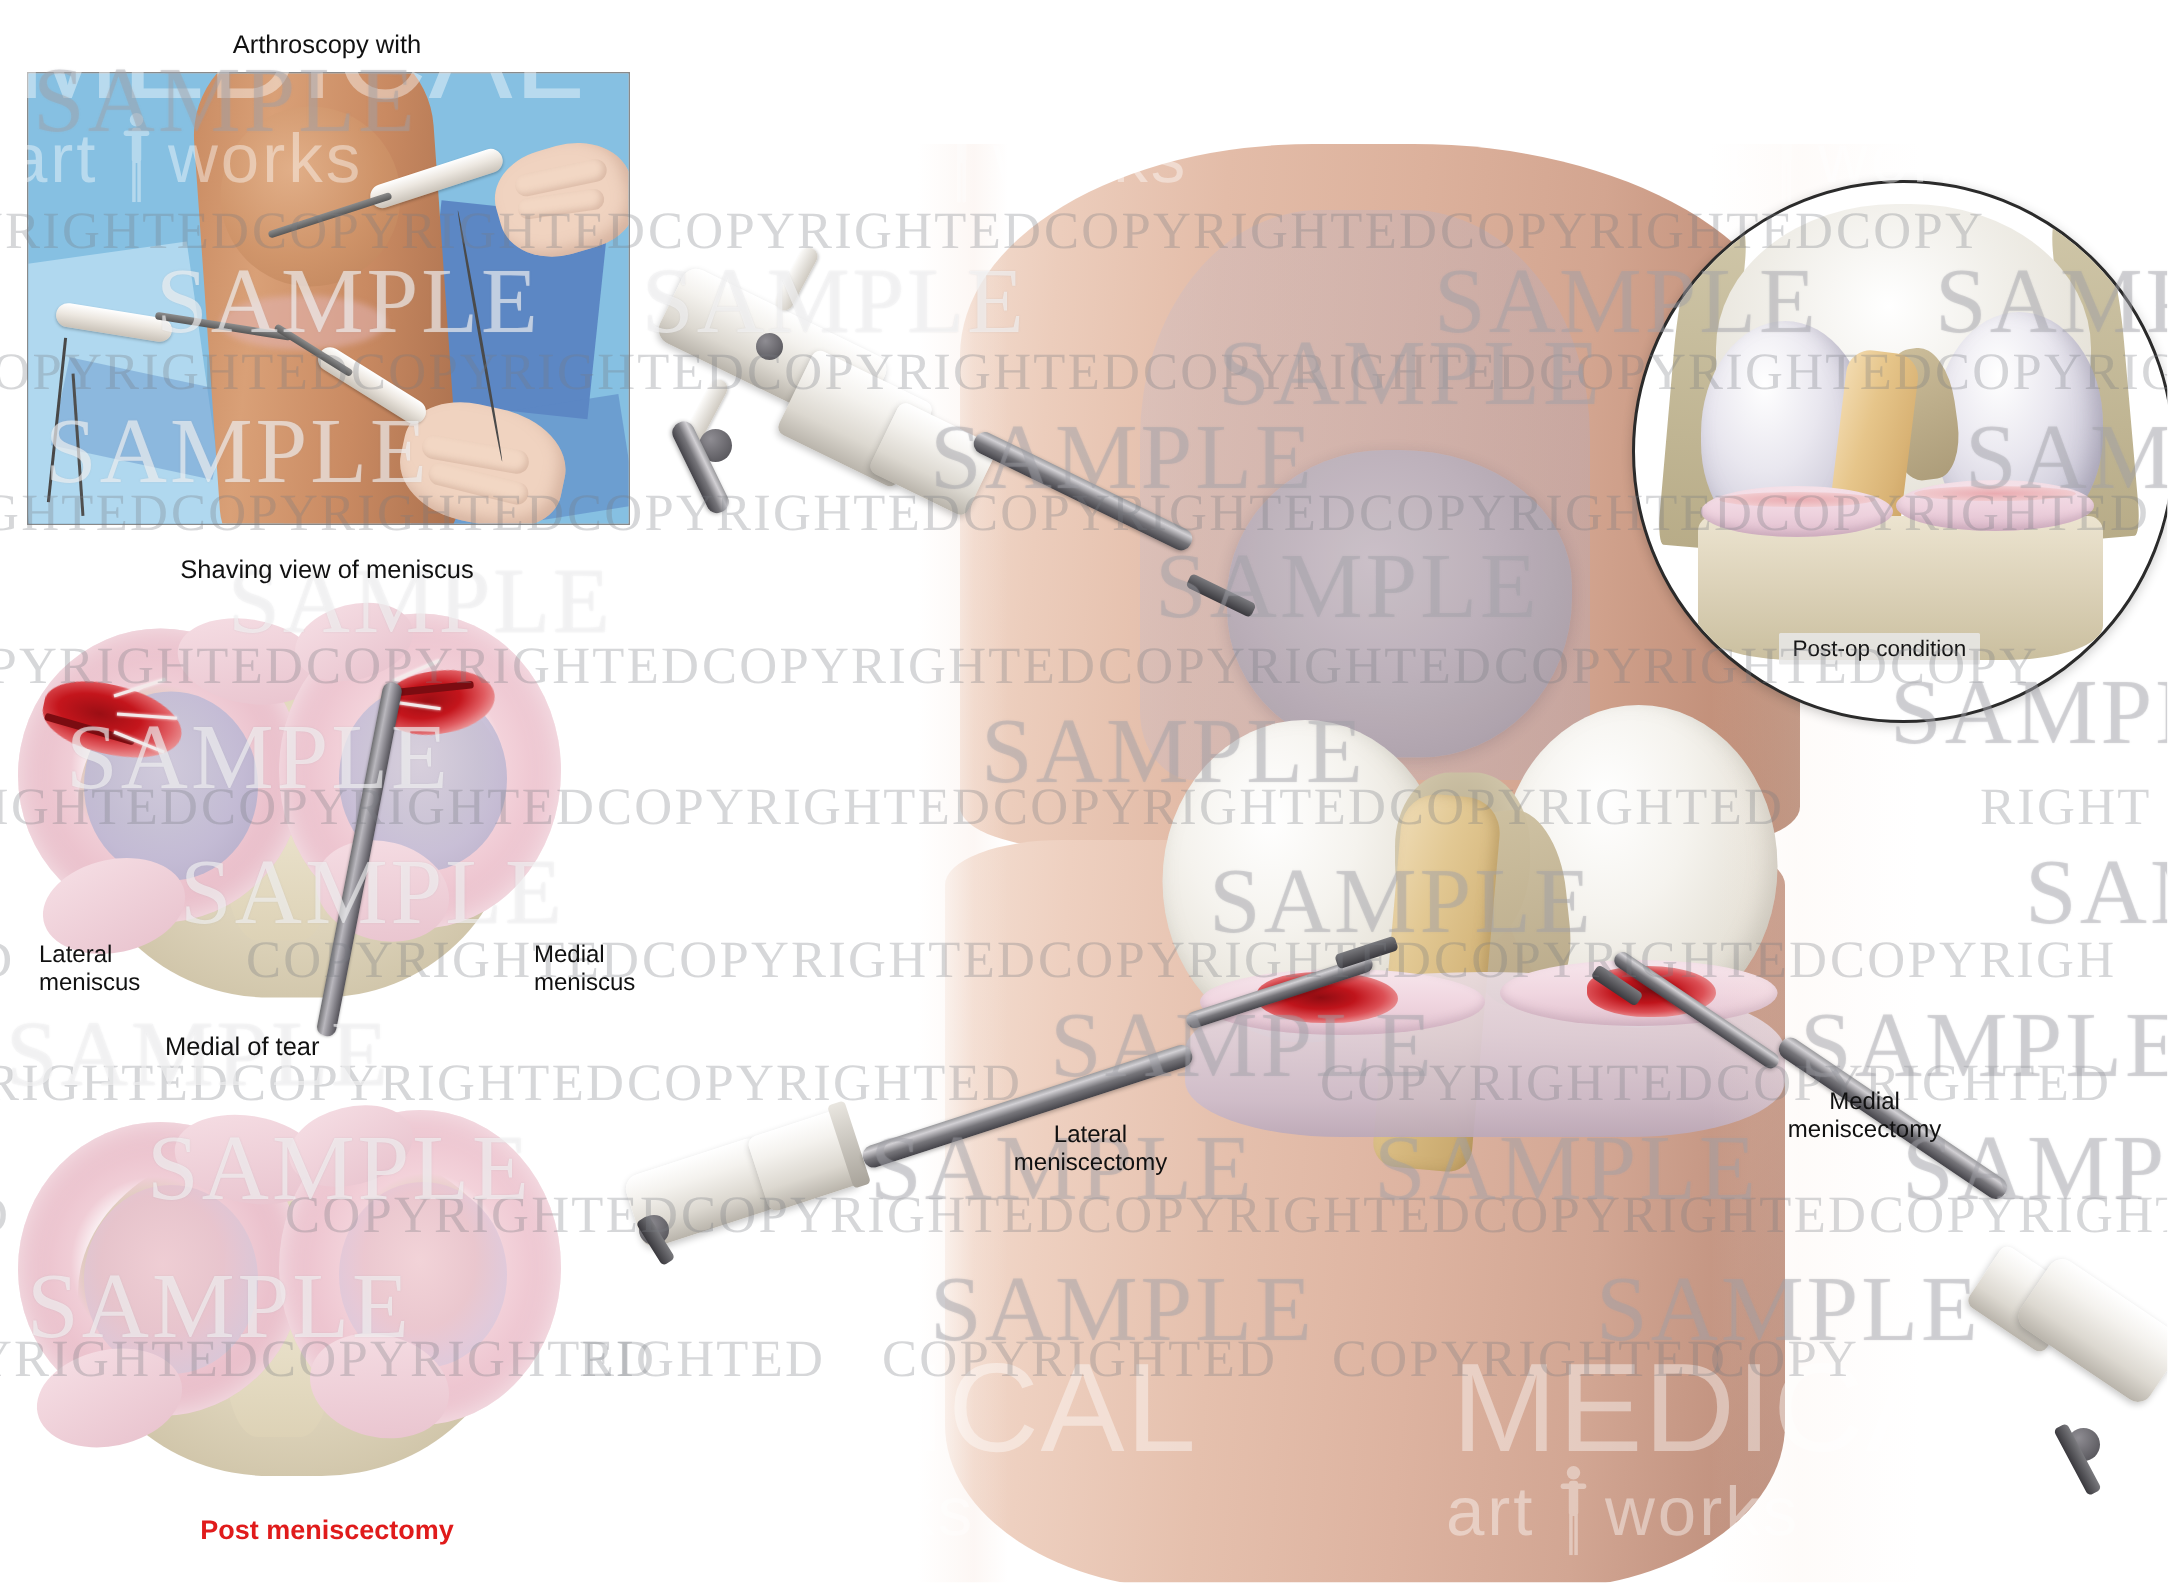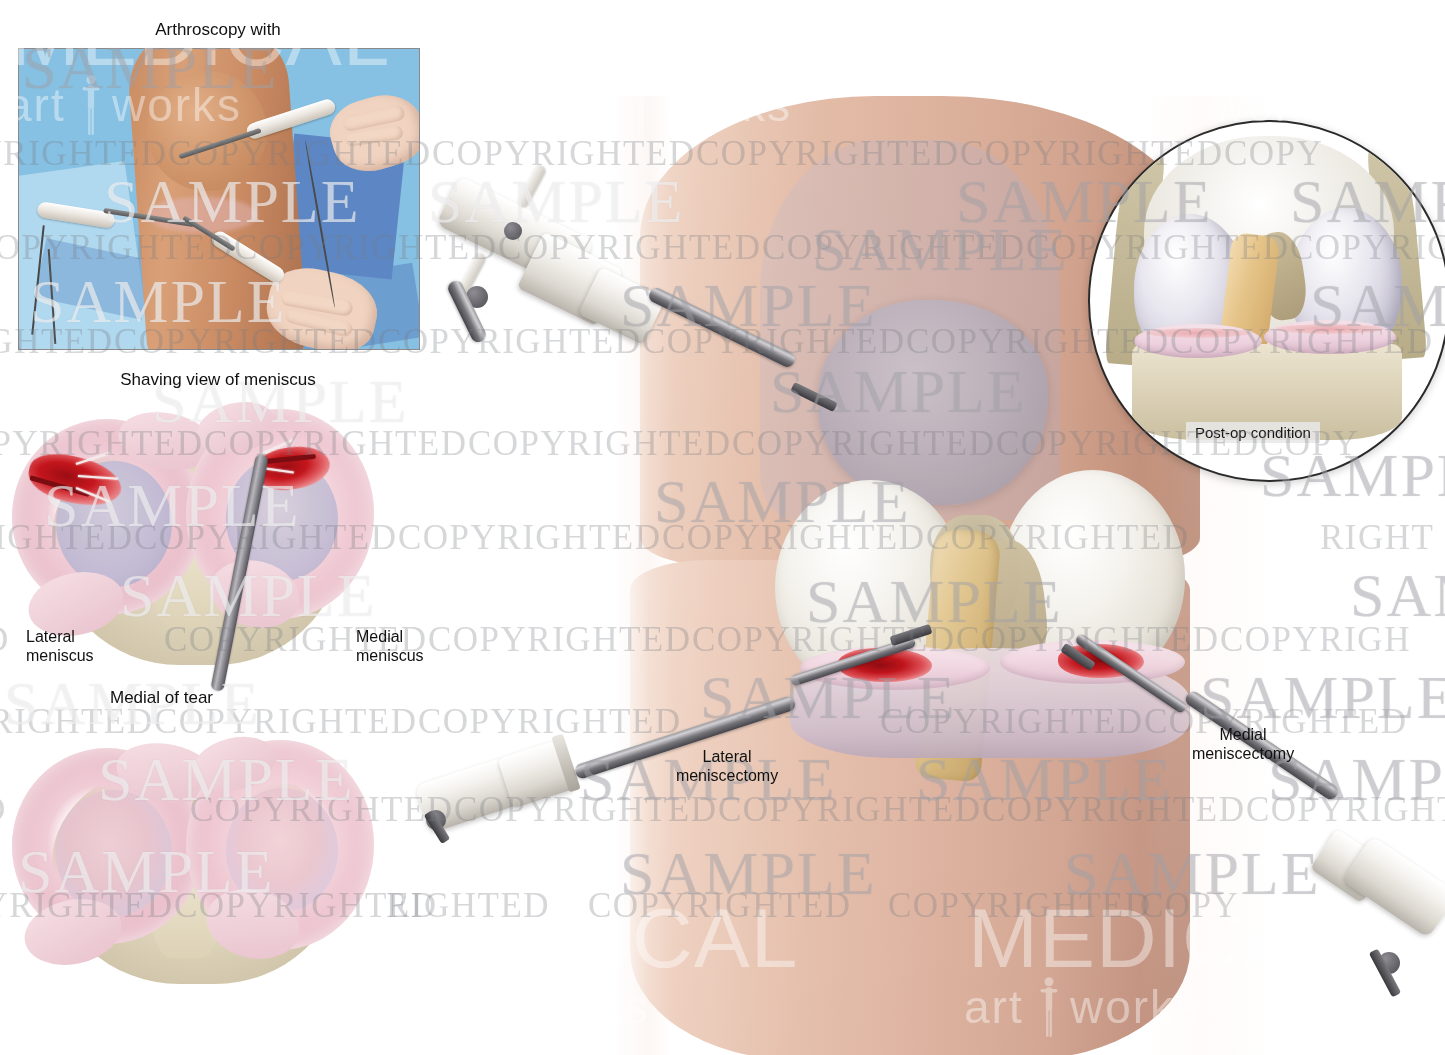--- a/index.html
+++ b/index.html
@@ -397,20 +397,21 @@
     <div class="men-lat-inner" style="top:52px;background:radial-gradient(ellipse at 45% 42%,#f0cdd6 0%,#e8c3ce 45%,#d5c8da 80%,#c2bad2 100%);"></div>
     <div class="men-horn" style="left:24px;top:162px;width:98px;height:64px;transform:rotate(-12deg);"></div>
     <div class="men-horn" style="left:116px;top:6px;width:100px;height:58px;transform:rotate(10deg);"></div>
 
     <div class="men-c men-med" style="top:2px;"></div>
     <div class="men-med-inner" style="top:50px;background:radial-gradient(ellipse at 48% 42%,#f4d3db 0%,#ecc6d1 45%,#d9cade 80%,#c5bcd4 100%);"></div>
     <div class="men-horn" style="left:206px;top:152px;width:94px;height:68px;transform:rotate(14deg);"></div>
     <div class="men-horn" style="left:192px;top:0px;width:84px;height:52px;transform:rotate(-14deg);"></div>
   </div>
 
+  <div class="cap cap-red center" style="left:18px;top:1010px;width:400px;">Post meniscectomy</div>
 
   <div class="main-leg">
     <div class="thigh"></div>
     <div class="calf"></div>
     <div class="femur-shaft"></div>
     <div class="patella"></div>
     <div class="condyle condyle-l"></div>
     <div class="condyle condyle-r"></div>
     <div class="intercond"></div>
     <div class="pcl"></div>

